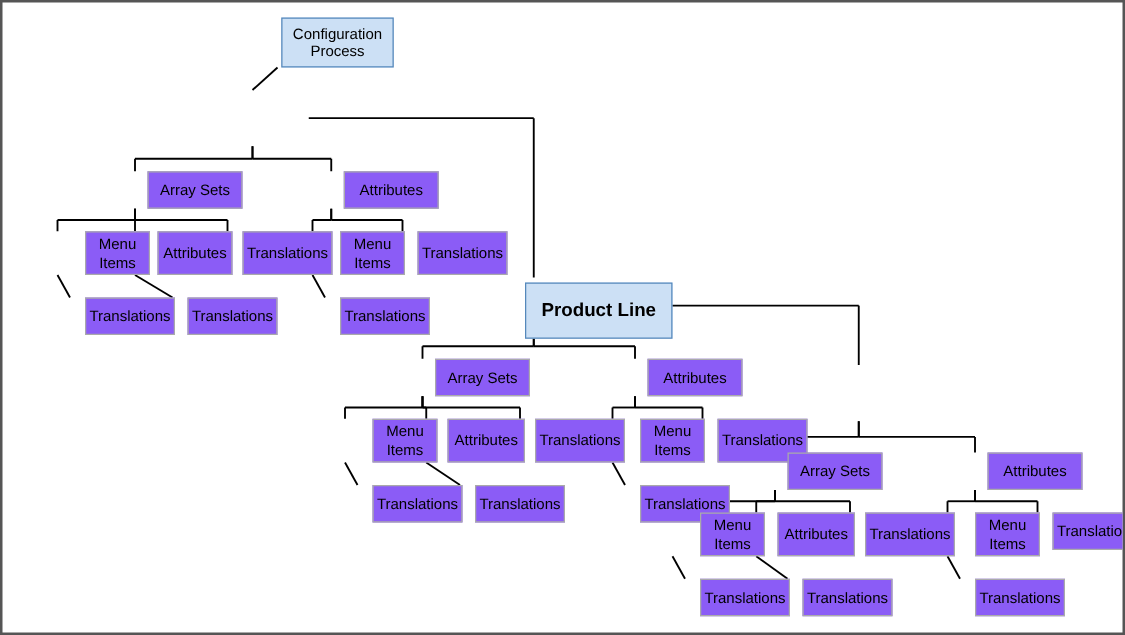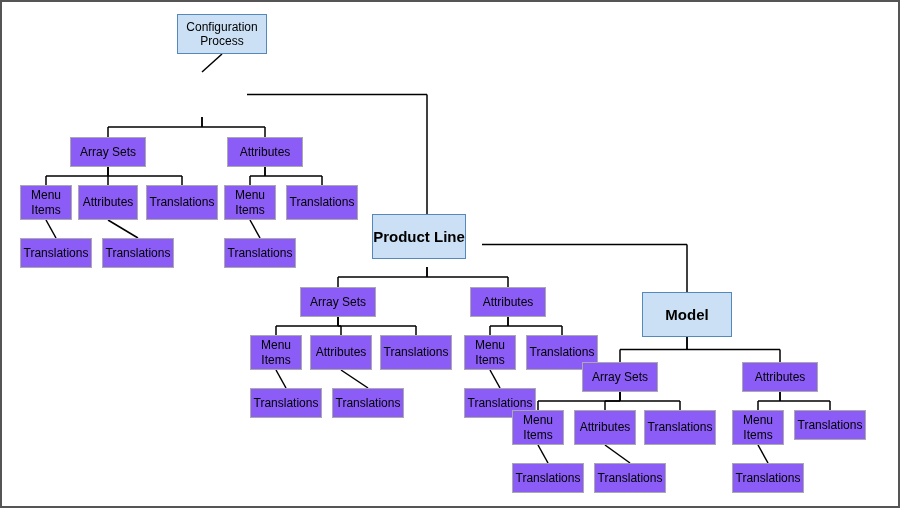--- a/index.html
+++ b/index.html
@@ -25,20 +25,21 @@
     }
     .node {
       position: absolute;
       border: 1.5px solid #6699cc;
       text-align: center;
       font-size: 12px;
       display: flex;
       align-items: center;
       justify-content: center;
       line-height: 1.2;
+      margin-left: 48px;
     }
     .node-blue {
       background: #cce0f5;
       border-color: #5588bb;
     }
     .node-yellow {
       background: #8b5cf6;
       border-color: #aaaaaa;
     }
     .node-large {
@@ -133,32 +134,31 @@
     <div class="node node-yellow" style="left: 68px; top: 135px; width: 76px; height: 30px;">Array Sets</div>
     <div class="node node-yellow" style="left: 225px; top: 135px; width: 76px; height: 30px;">Attributes</div>
     <div class="node node-yellow" style="left: 18px; top: 183px; width: 52px; height: 35px;">Menu<br>Items</div>
     <div class="node node-yellow" style="left: 76px; top: 183px; width: 60px; height: 35px;">Attributes</div>
     <div class="node node-yellow" style="left: 144px; top: 183px; width: 72px; height: 35px;">Translations</div>
     <div class="node node-yellow" style="left: 222px; top: 183px; width: 52px; height: 35px;">Menu<br>Items</div>
     <div class="node node-yellow" style="left: 284px; top: 183px; width: 72px; height: 35px;">Translations</div>
     <div class="node node-yellow" style="left: 18px; top: 236px; width: 72px; height: 30px;">Translations</div>
     <div class="node node-yellow" style="left: 100px; top: 236px; width: 72px; height: 30px;">Translations</div>
     <div class="node node-yellow" style="left: 222px; top: 236px; width: 72px; height: 30px;">Translations</div>
-    <div class="node node-blue node-large" style="left: 370px; top: 212px; width: 94px; height: 45px;">Product Line</div>
+    <div class="node node-blue node-large" style="left: 370px; top: 224px; width: 118px; height: 45px;">Product Line</div>
     <div class="node node-yellow" style="left: 298px; top: 285px; width: 76px; height: 30px;">Array Sets</div>
     <div class="node node-yellow" style="left: 468px; top: 285px; width: 76px; height: 30px;">Attributes</div>
     <div class="node node-yellow" style="left: 248px; top: 333px; width: 52px; height: 35px;">Menu<br>Items</div>
     <div class="node node-yellow" style="left: 308px; top: 333px; width: 62px; height: 35px;">Attributes</div>
     <div class="node node-yellow" style="left: 378px; top: 333px; width: 72px; height: 35px;">Translations</div>
     <div class="node node-yellow" style="left: 462px; top: 333px; width: 52px; height: 35px;">Menu<br>Items</div>
     <div class="node node-yellow" style="left: 524px; top: 333px; width: 72px; height: 35px;">Translations</div>
     <div class="node node-yellow" style="left: 248px; top: 386px; width: 72px; height: 30px;">Translations</div>
     <div class="node node-yellow" style="left: 330px; top: 386px; width: 72px; height: 30px;">Translations</div>
     <div class="node node-yellow" style="left: 462px; top: 386px; width: 72px; height: 30px;">Translations</div>
-    <div class="node node-blue node-large" style="left: 640px; top: 290px; width: 90px; height: 45px;">Model</div>
     <div class="node node-yellow" style="left: 580px; top: 360px; width: 76px; height: 30px;">Array Sets</div>
     <div class="node node-yellow" style="left: 740px; top: 360px; width: 76px; height: 30px;">Attributes</div>
     <div class="node node-yellow" style="left: 510px; top: 408px; width: 52px; height: 35px;">Menu<br>Items</div>
     <div class="node node-yellow" style="left: 572px; top: 408px; width: 62px; height: 35px;">Attributes</div>
     <div class="node node-yellow" style="left: 642px; top: 408px; width: 72px; height: 35px;">Translations</div>
     <div class="node node-yellow" style="left: 730px; top: 408px; width: 52px; height: 35px;">Menu<br>Items</div>
     <div class="node node-yellow" style="left: 792px; top: 408px; width: 72px; height: 30px;">Translations</div>
     <div class="node node-yellow" style="left: 510px; top: 461px; width: 72px; height: 30px;">Translations</div>
     <div class="node node-yellow" style="left: 592px; top: 461px; width: 72px; height: 30px;">Translations</div>
     <div class="node node-yellow" style="left: 730px; top: 461px; width: 72px; height: 30px;">Translations</div>

